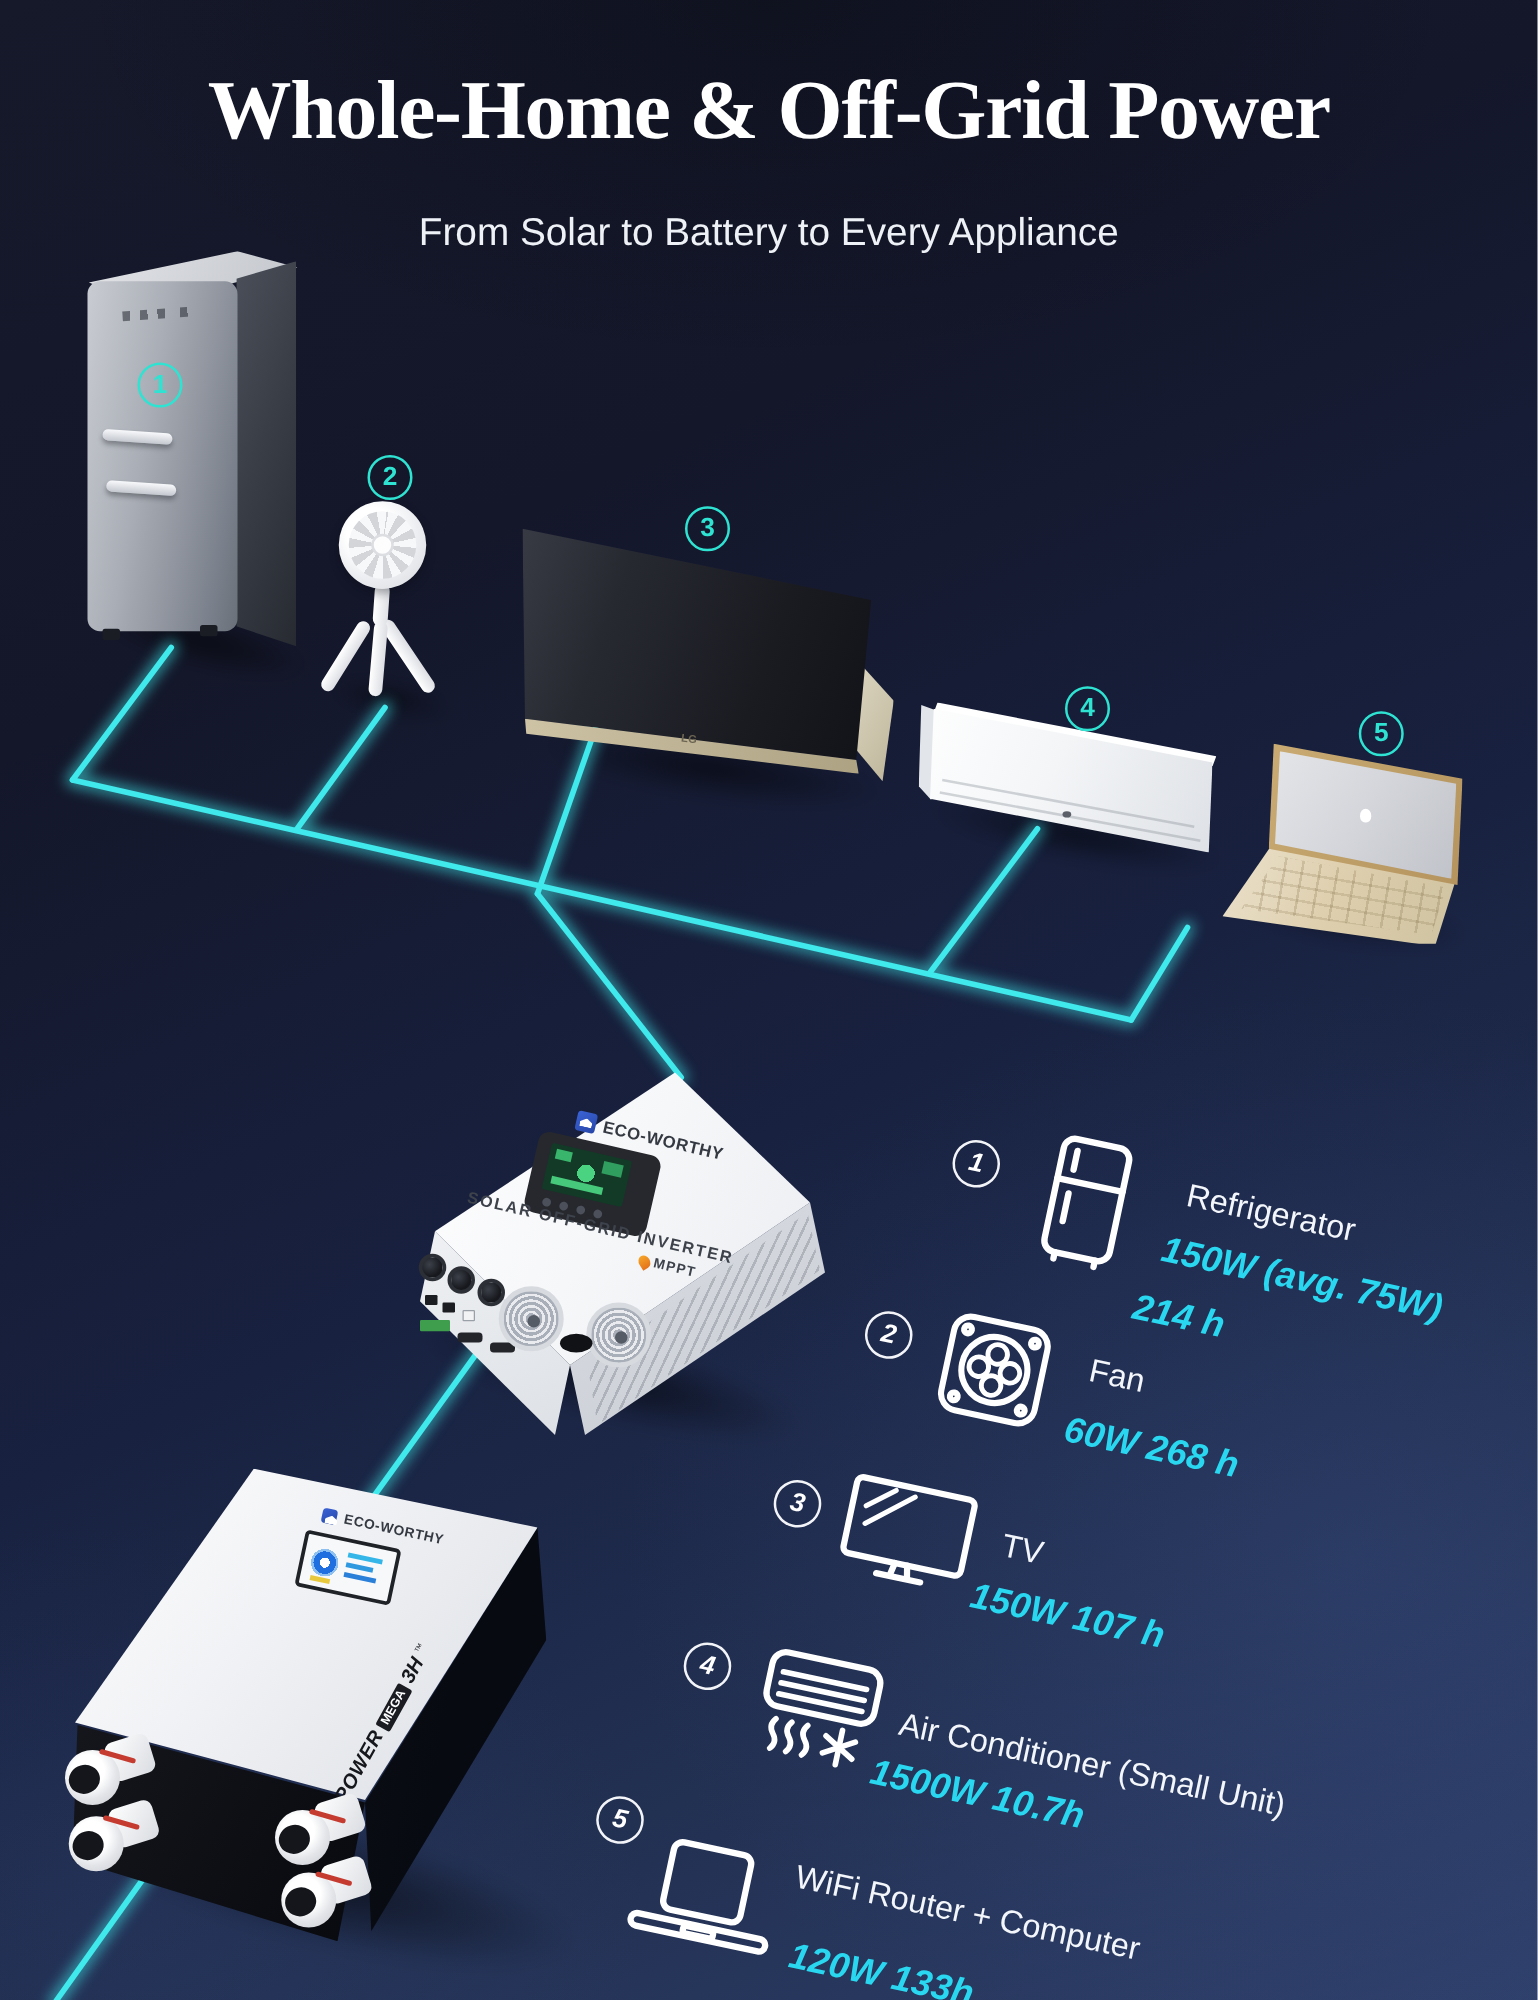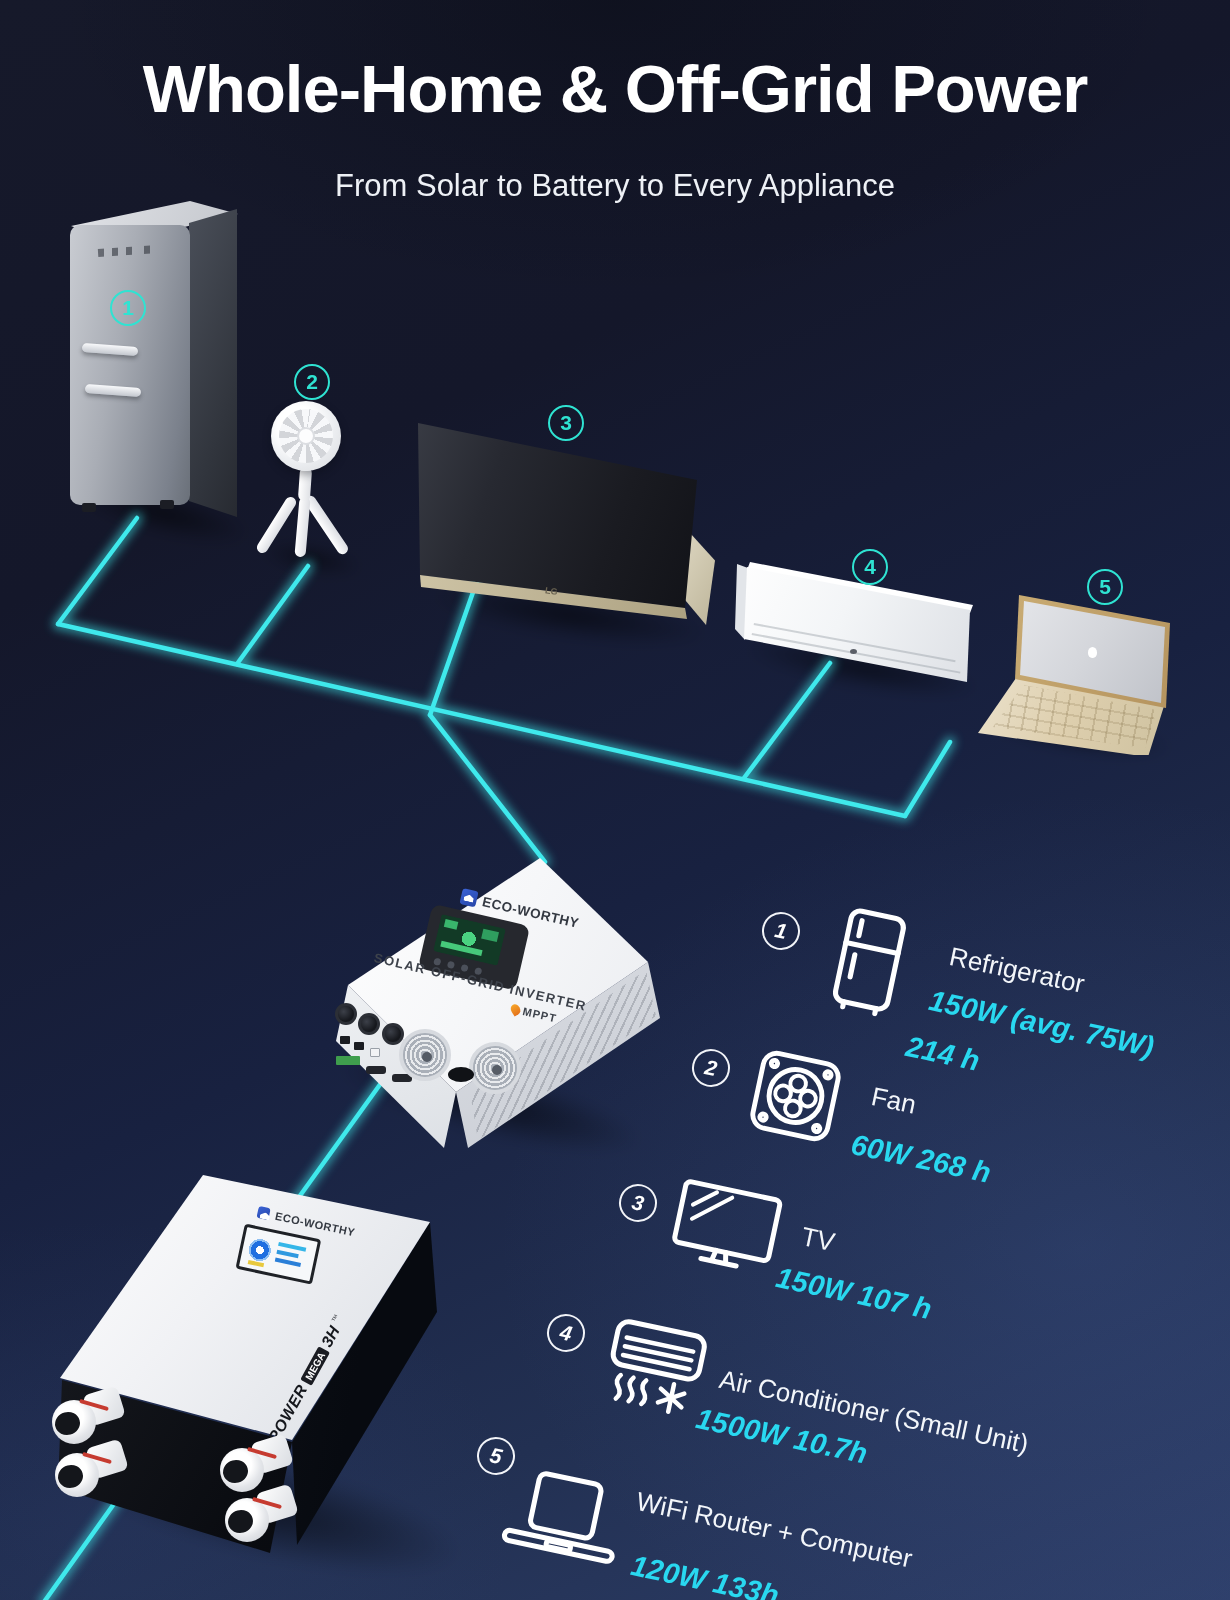--- a/index.html
+++ b/index.html
@@ -9,21 +9,21 @@
     background:linear-gradient(155deg,#16192a 0%,#14172a 28%,#182140 55%,#223052 78%,#2e3f6a 100%);
   }
   .bg-glow{position:absolute;inset:0;z-index:0;
     background:
       radial-gradient(900px 700px at 88% 78%, rgba(70,95,160,0.22), transparent 65%),
       radial-gradient(700px 500px at 8% 95%, rgba(55,75,130,0.18), transparent 60%),
       radial-gradient(800px 420px at 50% 0%, rgba(8,10,18,0.45), transparent 70%);
   }
   
   .title{position:absolute;left:0;top:50px;width:100%;text-align:center;z-index:6;
-    color:#ffffff;font-size:67px;font-weight:800;letter-spacing:-1px;}
+    color:#ffffff;font-size:67px;font-weight:800;letter-spacing:-1px;font-family:Liberation Serif, serif;}
   .subtitle{position:absolute;left:0;top:168px;width:100%;text-align:center;z-index:6;
     color:#eef1f6;font-size:31px;font-weight:500;letter-spacing:0;}
   
   #wires{position:absolute;left:0;top:0;z-index:2;}
   
   .floor-shadow{position:absolute;z-index:1;border-radius:50%;
     background:radial-gradient(closest-side, rgba(0,0,0,0.55), transparent);filter:blur(7px);}
   
   .device{position:absolute;z-index:3;}
   .face{position:absolute;}

